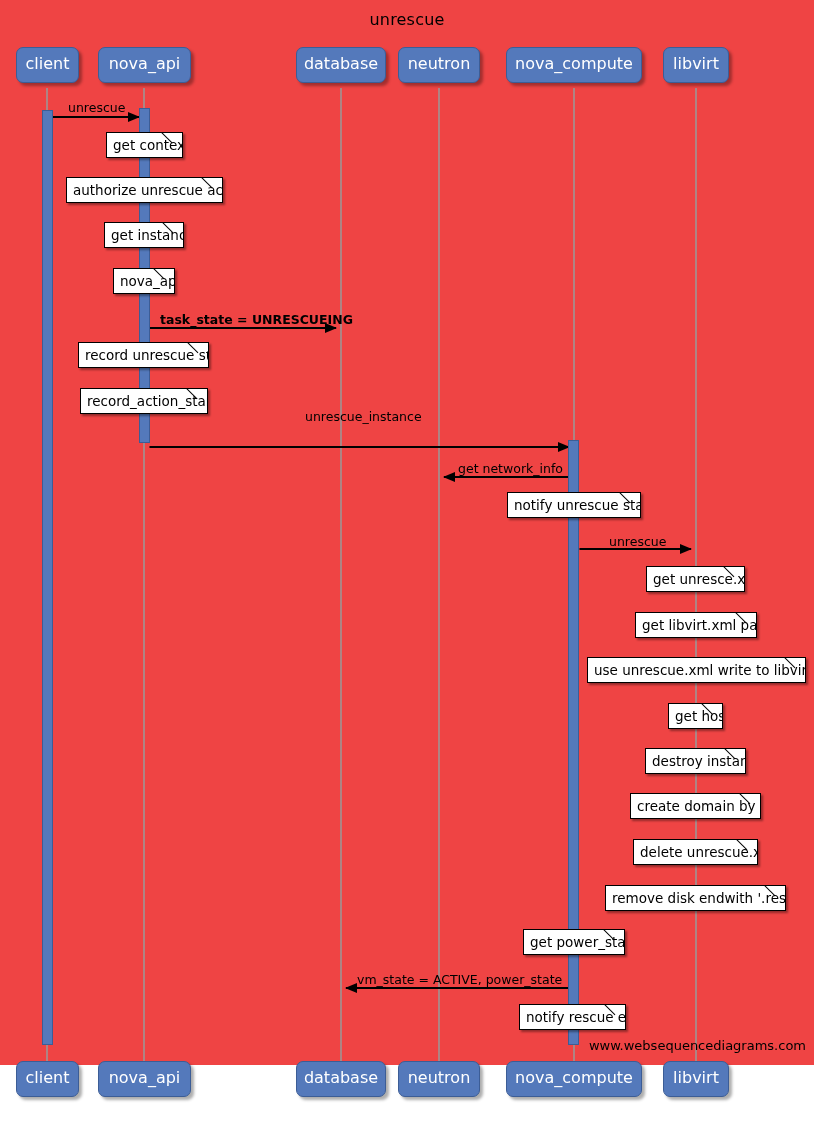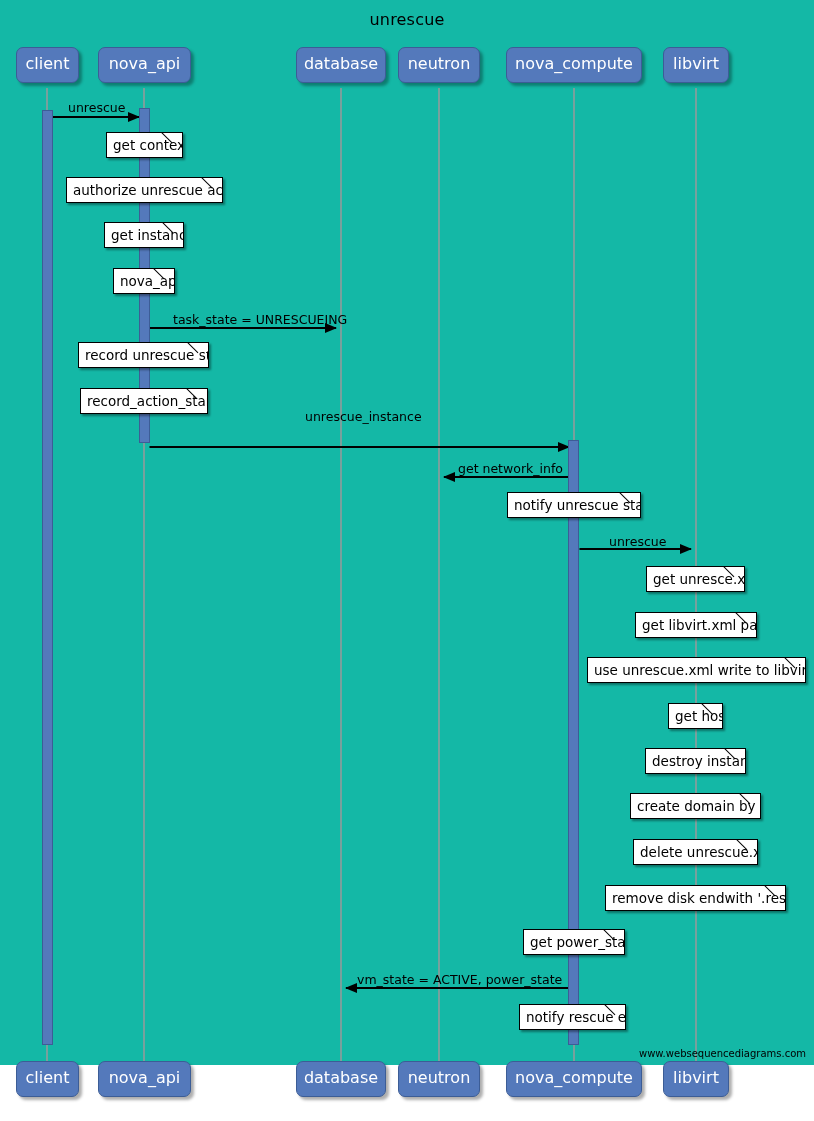--- a/index.html
+++ b/index.html
@@ -10,21 +10,21 @@
   body {
     font-family: "DejaVu Sans", sans-serif;
     width: 814px;
     height: 1121px;
     overflow: hidden;
   }
   #diagram {
     position: relative;
     width: 814px;
     height: 1065px;
-    background: #14b8a6;
+    background: #ef4444;
   }
   #svg-layer {
     position: absolute;
     left: 0;
     top: 0;
     width: 814px;
     height: 1121px;
   }
   .title {
     position: absolute;
@@ -77,22 +77,22 @@
   }
   .msg-label {
     position: absolute;
     font-size: 12.5px;
     color: #000000;
     white-space: nowrap;
   }
   .footer {
     position: absolute;
     right: 8px;
-    bottom: 6px;
-    font-size: 10px;
+    bottom: 12px;
+    font-size: 13px;
     color: #000000;
     white-space: nowrap;
   }
 </style>
 </head>
 <body>
 
 <div id="diagram">
 
   <div class="title">unrescue</div>
@@ -151,21 +151,21 @@
       <div class="note" style="left: 668px; top: 703px; width: 55px;"><span>get host</span><span class="foldtri"></span><span style="position: absolute; right: -1px; top: -1px; width: 15px; height: 15px; border-bottom: 1px solid rgb(0, 0, 0); transform-origin: right top; transform: rotate(45deg); pointer-events: none;"></span></div>
       <div class="note" style="left: 645px; top: 748px; width: 101px;"><span>destroy instance</span><span class="foldtri"></span><span style="position: absolute; right: -1px; top: -1px; width: 15px; height: 15px; border-bottom: 1px solid rgb(0, 0, 0); transform-origin: right top; transform: rotate(45deg); pointer-events: none;"></span></div>
       <div class="note" style="left: 630px; top: 793px; width: 131px;"><span>create domain by xml</span><span class="foldtri"></span><span style="position: absolute; right: -1px; top: -1px; width: 15px; height: 15px; border-bottom: 1px solid rgb(0, 0, 0); transform-origin: right top; transform: rotate(45deg); pointer-events: none;"></span></div>
       <div class="note" style="left: 633px; top: 839px; width: 125px;"><span>delete unrescue.xml</span><span class="foldtri"></span><span style="position: absolute; right: -1px; top: -1px; width: 15px; height: 15px; border-bottom: 1px solid rgb(0, 0, 0); transform-origin: right top; transform: rotate(45deg); pointer-events: none;"></span></div>
       <div class="note" style="left: 605px; top: 885px; width: 181px;"><span>remove disk endwith '.resceu'</span><span class="foldtri"></span><span style="position: absolute; right: -1px; top: -1px; width: 15px; height: 15px; border-bottom: 1px solid rgb(0, 0, 0); transform-origin: right top; transform: rotate(45deg); pointer-events: none;"></span></div>
       <div class="note" style="left: 523px; top: 929px; width: 102px;"><span>get power_state</span><span class="foldtri"></span><span style="position: absolute; right: -1px; top: -1px; width: 15px; height: 15px; border-bottom: 1px solid rgb(0, 0, 0); transform-origin: right top; transform: rotate(45deg); pointer-events: none;"></span></div>
       <div class="note" style="left: 519px; top: 1004px; width: 107px;"><span>notify rescue end</span><span class="foldtri"></span><span style="position: absolute; right: -1px; top: -1px; width: 15px; height: 15px; border-bottom: 1px solid rgb(0, 0, 0); transform-origin: right top; transform: rotate(45deg); pointer-events: none;"></span></div>
     </div>
   <div id="msg-labels">
       <div class="msg-label" style="left: 68px; top: 100px;">unrescue</div>
-      <div class="msg-label" style="left: 173px; top: 312px;">task_state = UNRESCUEING</div>
+      <div class="msg-label" style="left: 160px; top: 312px; font-weight: bold;">task_state = UNRESCUEING</div>
       <div class="msg-label" style="left: 305px; top: 409px;">unrescue_instance</div>
       <div class="msg-label" style="left: 458px; top: 461px;">get network_info</div>
       <div class="msg-label" style="left: 609px; top: 534px;">unrescue</div>
       <div class="msg-label" style="left: 357px; top: 972px;">vm_state = ACTIVE, power_state</div>
     </div>
   <div id="participants-bottom">
       <div class="participant" style="left: 16px; top: 1061px; width: 63px;"><span>client</span></div>
       <div class="participant" style="left: 98px; top: 1061px; width: 93px;"><span>nova_api</span></div>
       <div class="participant" style="left: 296px; top: 1061px; width: 90px;"><span>database</span></div>
       <div class="participant" style="left: 398px; top: 1061px; width: 82px;"><span>neutron</span></div>

